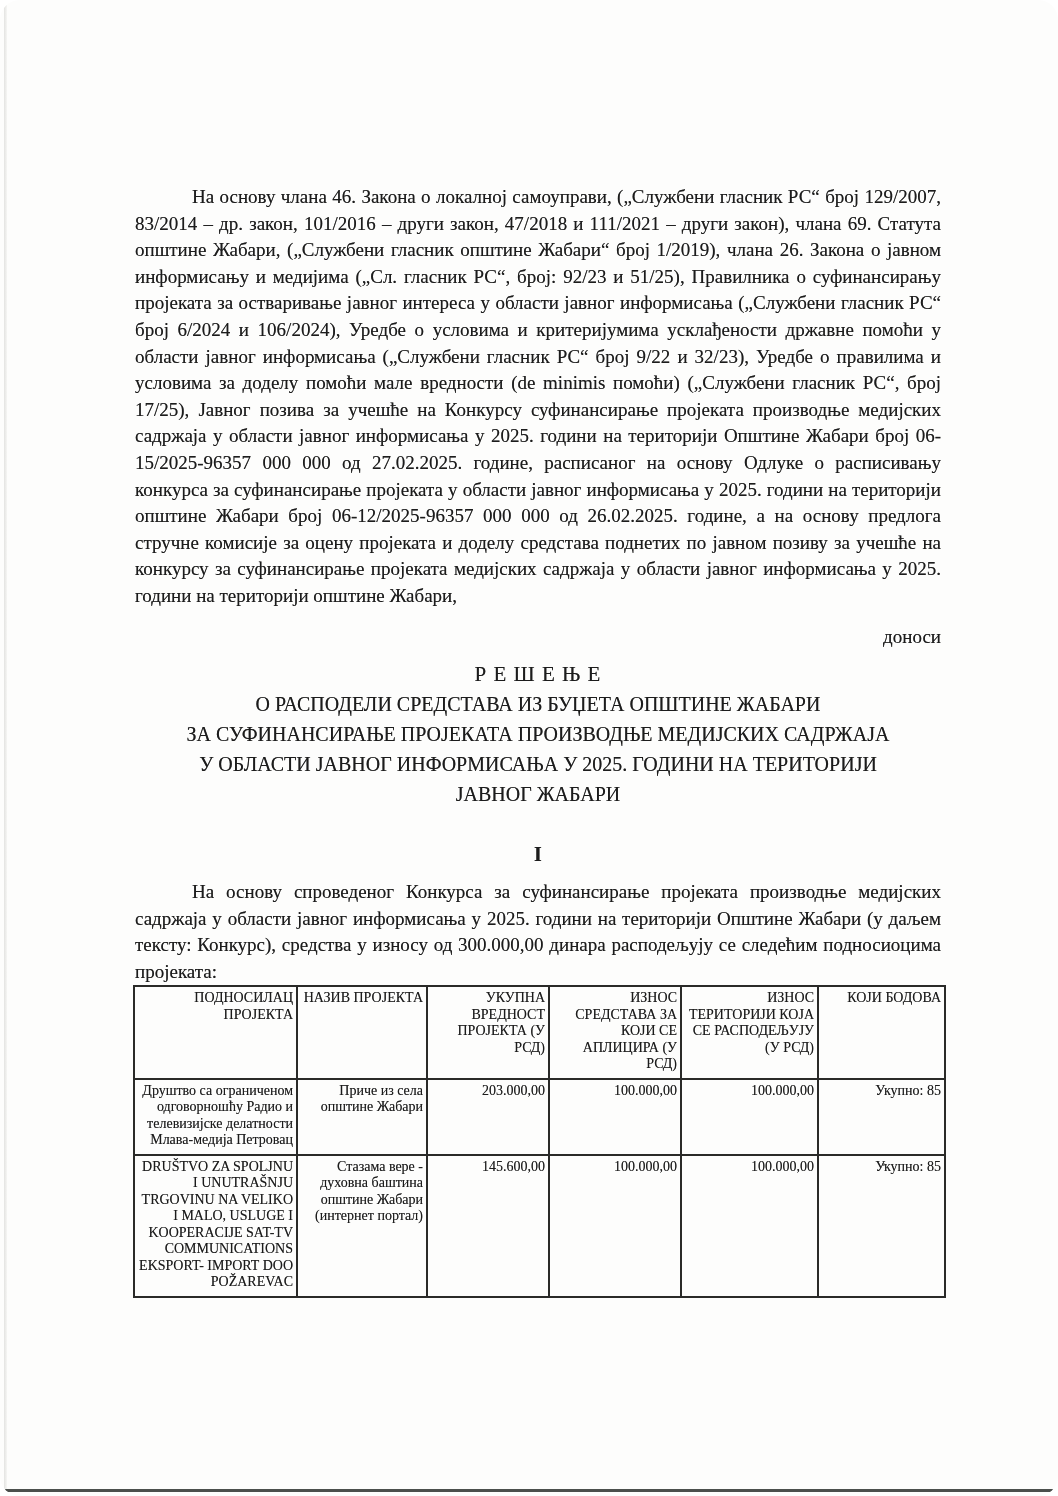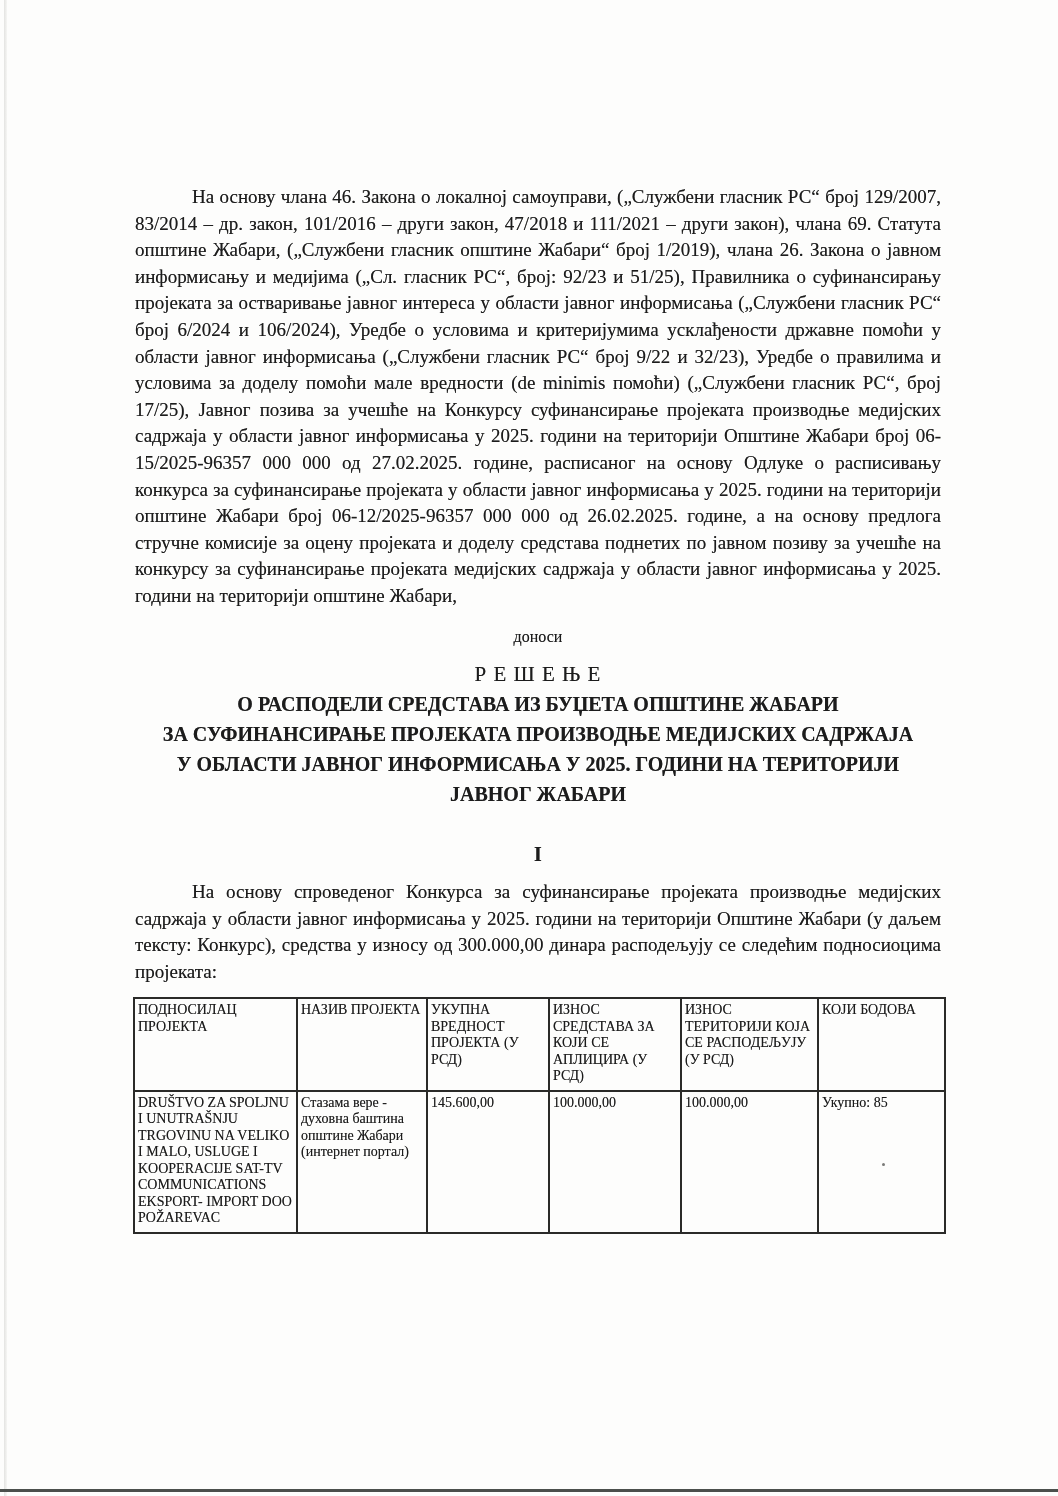--- a/index.html
+++ b/index.html
@@ -3,20 +3,21 @@
 <meta charset="utf-8">
 <style>
   html,body{margin:0;padding:0;background:#ffffff;}
   .page{
     position:relative;
     width:1058px;height:1496px;
     background:#fdfdfc;
     font-family:"Liberation Serif","DejaVu Serif",serif;
     color:#1c1c1c;
     overflow:hidden;
+    border-radius:20px;
   }
   .scan-edge-left{
     position:absolute;left:4px;top:0;bottom:0;width:3px;
     background:linear-gradient(to right,#e3e3e1,#f6f6f4);
   }
   .scan-edge-bottom{
     position:absolute;left:0;right:0;bottom:4px;height:3px;
     background:#4b4f4c;
   }
   .content{
@@ -31,48 +32,48 @@
   }
   .session-par{margin-top:14px;}
   .session-line-main{
     font-size:19px;line-height:26.6px;
     text-indent:57px;
     text-align:justify;
     text-align-last:justify;
     text-shadow:0 0 0.4px rgba(20,20,20,0.55);
   }
   .session-line-tail{
-    font-size:16px;line-height:26.6px;
-    text-align:center;
+    font-size:19px;line-height:26.6px;
+    text-align:right;
     text-shadow:0 0 0.4px rgba(20,20,20,0.55);
   }
   .decision-heading{margin-top:10px;text-align:center;}
   .decision-title{
     font-size:21px;font-weight:normal;line-height:29px;
     letter-spacing:1px;
     text-shadow:0 0 0.5px rgba(20,20,20,0.6);
   }
   .decision-subtitle-line{
-    font-size:20px;font-weight:bold;line-height:30px;
+    font-size:20px;font-weight:normal;line-height:30px;
     text-shadow:0 0 0.5px rgba(20,20,20,0.6);
   }
   .section-number{
     margin-top:32px;
     text-align:center;
     font-size:20px;font-weight:bold;line-height:26px;
     text-shadow:0 0 0.5px rgba(20,20,20,0.6);
   }
   .allocation-par{margin-top:12px;}
   table.alloc{
-    margin-top:12px;margin-left:-2px;
+    margin-left:-2px;
     border-collapse:collapse;
     table-layout:fixed;
     width:811px;
     font-size:14px;line-height:16.5px;
-    text-align:left;
+    text-align:right;
   }
   table.alloc td, table.alloc th{
     border:2px solid #2a2a28;
     vertical-align:top;
     padding:3px 3px 5px 3px;
     font-weight:normal;
     text-shadow:0 0 0.3px rgba(20,20,20,0.5);
     overflow:hidden;
   }
   .artifact-dot{
@@ -120,20 +121,28 @@
       <tbody>
         <tr>
           <th>ПОДНОСИЛАЦ ПРОЈЕКТА</th>
           <th>НАЗИВ ПРОЈЕКТА</th>
           <th>УКУПНА ВРЕДНОСТ ПРОЈЕКТА (У РСД)</th>
           <th>ИЗНОС СРЕДСТАВА ЗА КОЈИ СЕ АПЛИЦИРА (У РСД)</th>
           <th>ИЗНОС ТЕРИТОРИЈИ КОЈА СЕ РАСПОДЕЉУЈУ (У РСД)</th>
           <th>КОЈИ БОДОВА</th>
         </tr>
         <tr>
+          <td>Друштво са ограниченом одговорношћу Радио и телевизијске делатности Млава-медија Петровац</td>
+          <td>Приче из села општине Жабари</td>
+          <td>203.000,00</td>
+          <td>100.000,00</td>
+          <td>100.000,00</td>
+          <td>Укупно: 85</td>
+        </tr>
+        <tr>
           <td>DRUŠTVO ZA SPOLJNU I UNUTRAŠNJU TRGOVINU NA VELIKO I MALO, USLUGE I KOOPERACIJE SAT-TV COMMUNICATIONS EKSPORT- IMPORT DOO POŽAREVAC</td>
           <td>Стазама вере - духовна баштина општине Жабари (интернет портал)</td>
           <td>145.600,00</td>
           <td>100.000,00</td>
           <td>100.000,00</td>
           <td>Укупно: 85</td>
         </tr>
       </tbody>
     </table>
 

